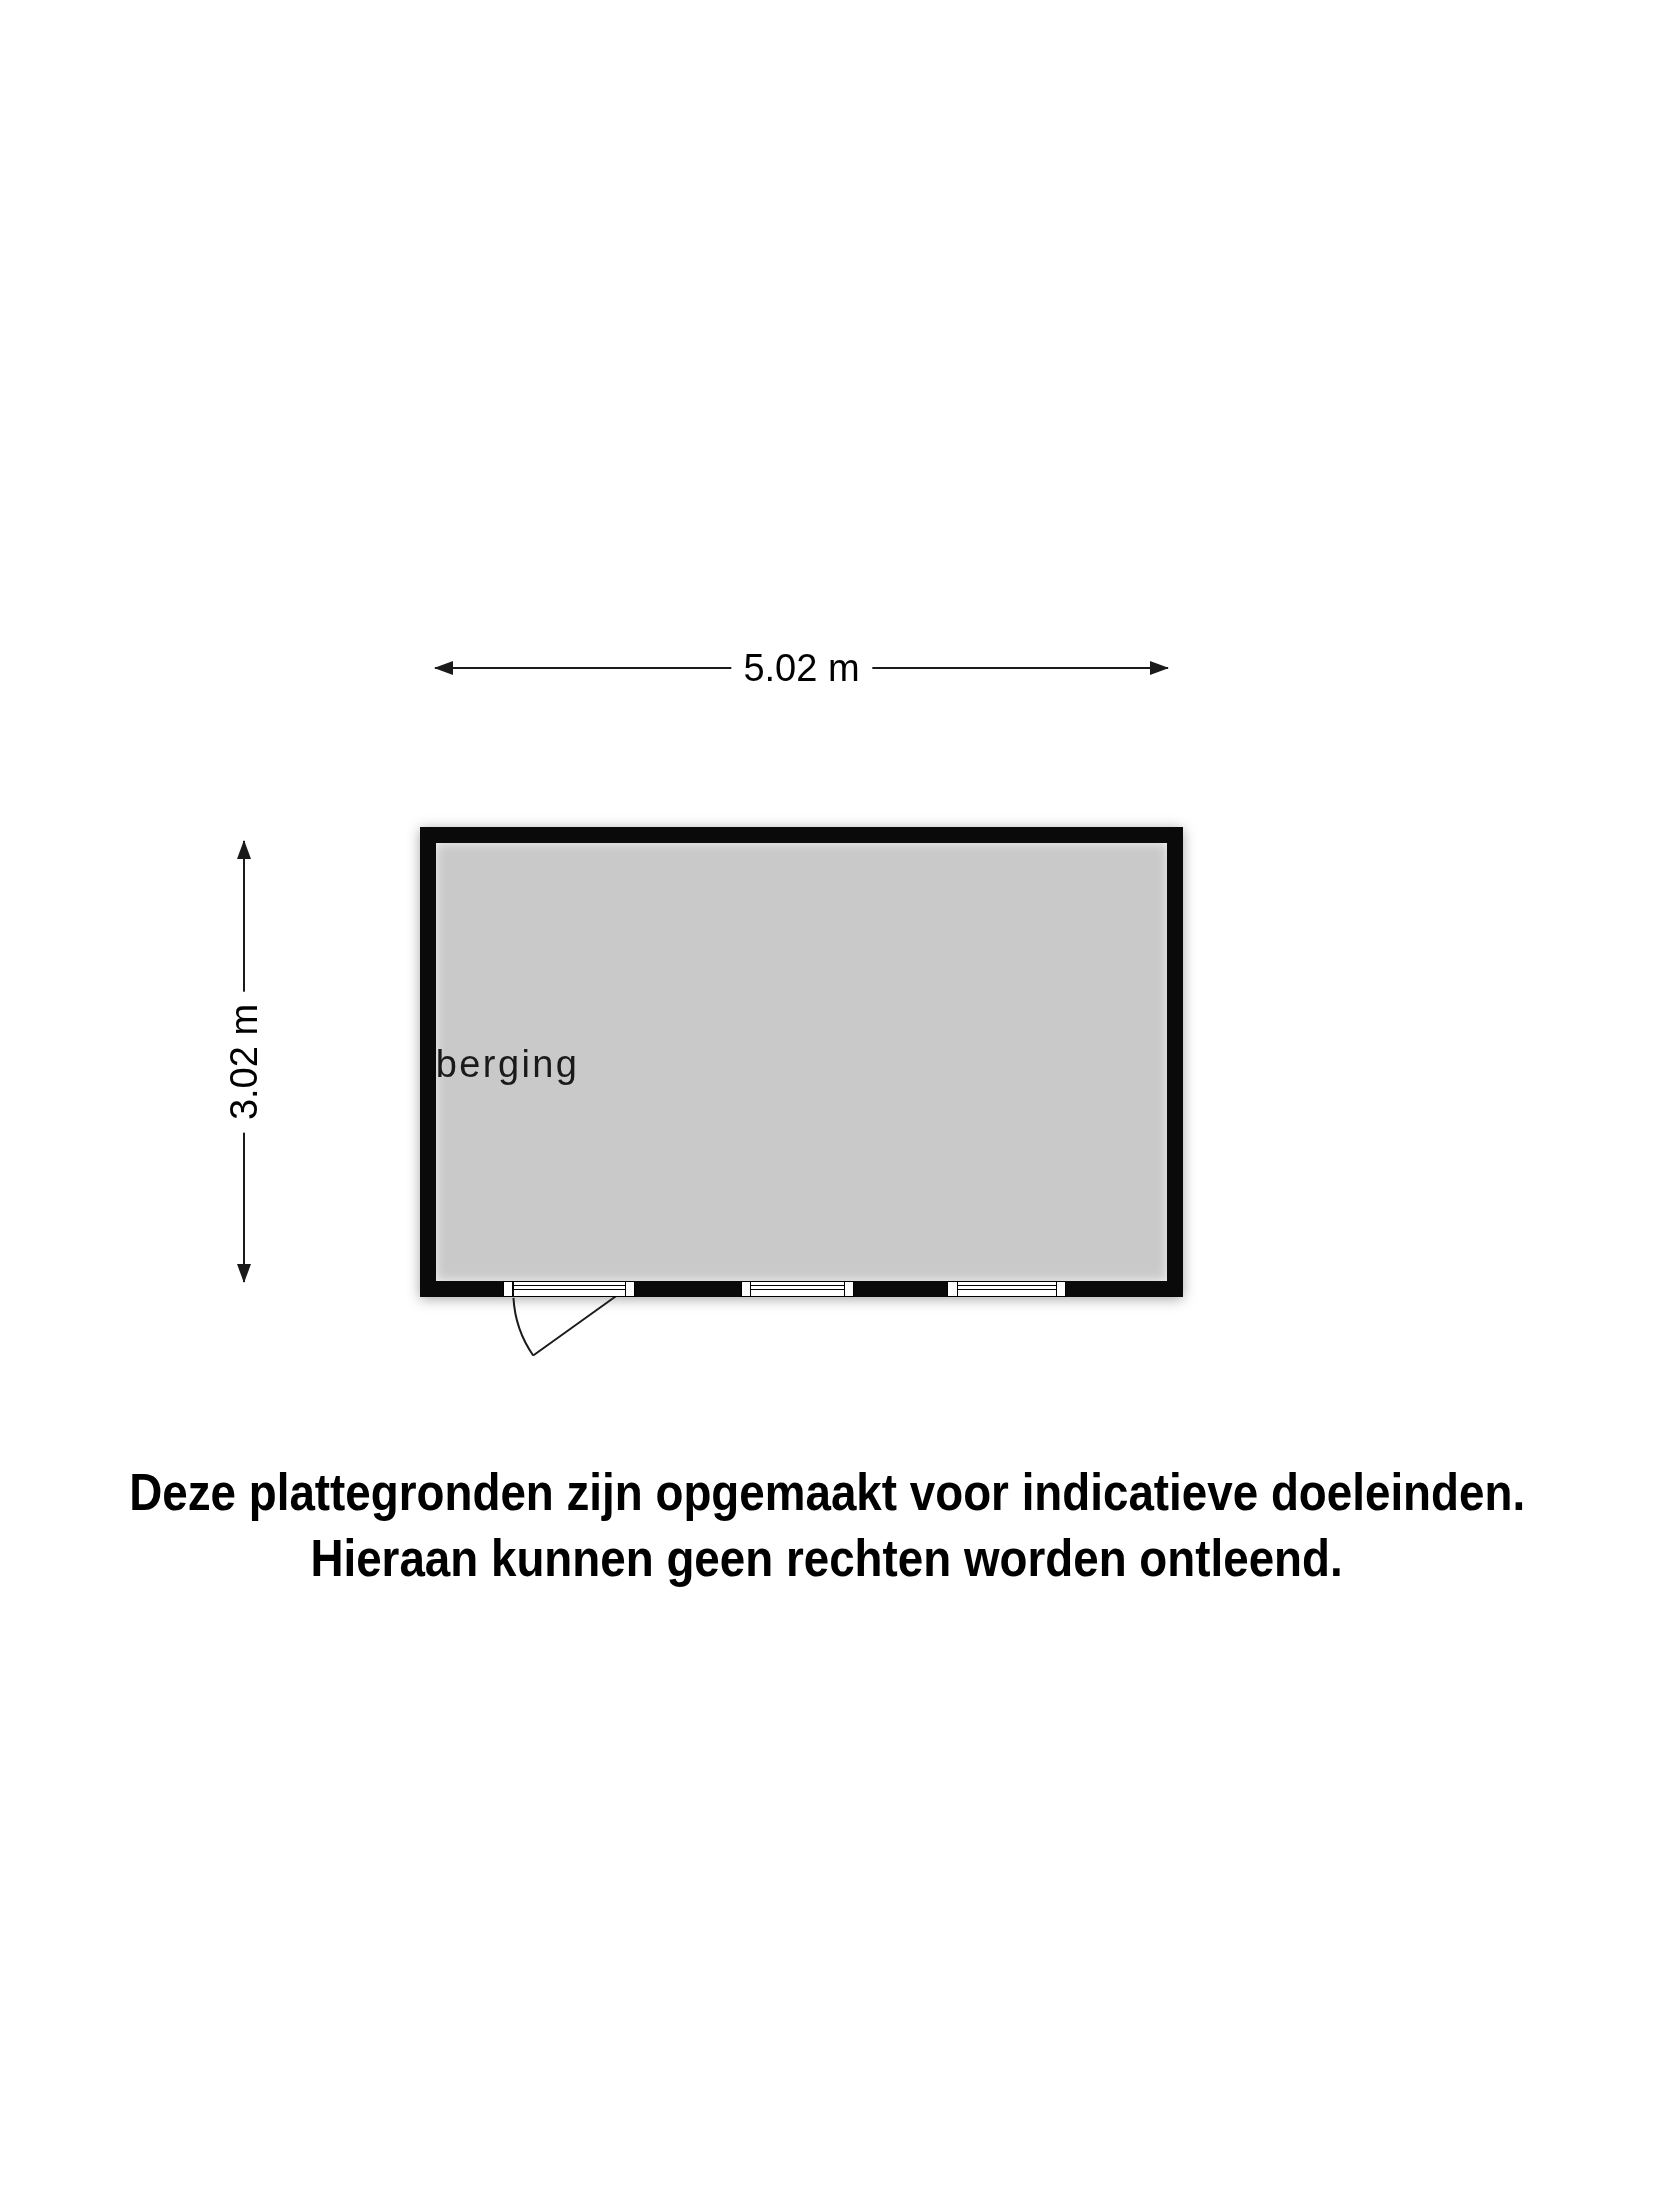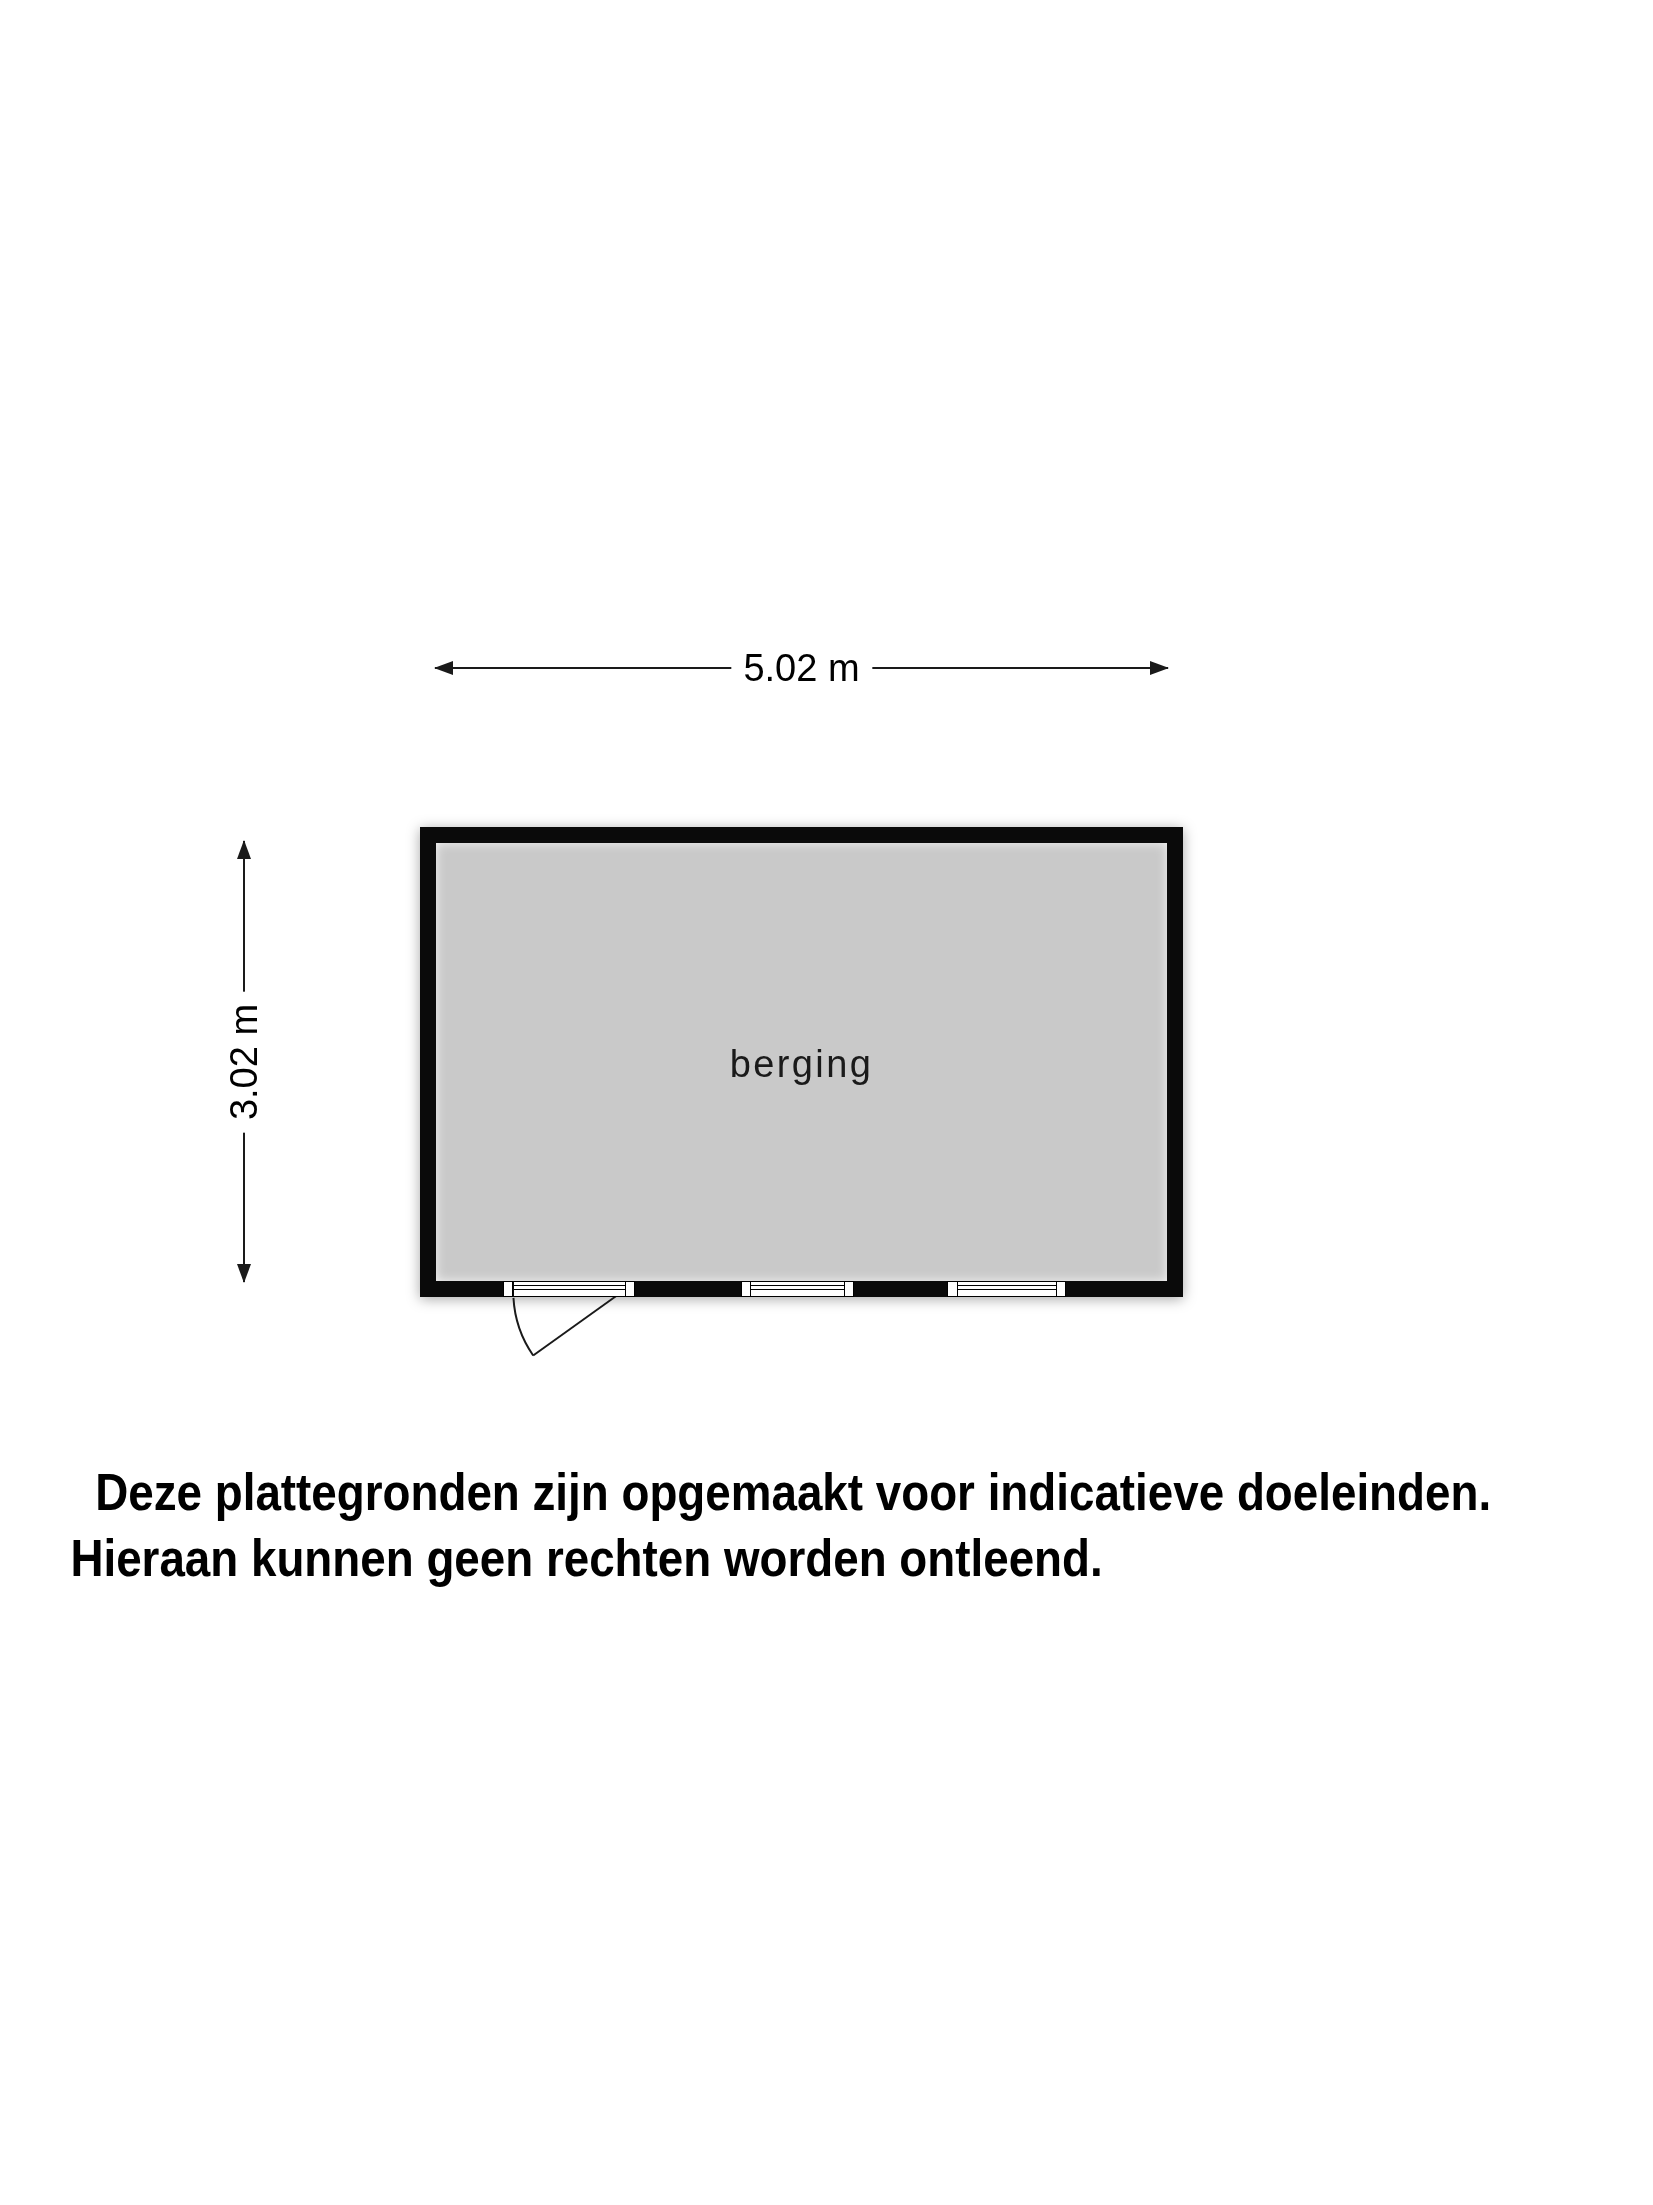--- a/index.html
+++ b/index.html
@@ -35,21 +35,21 @@
   .dim-v .dim-label{left:50%;top:50%;transform:translate(-50%,-50%) rotate(-90deg);}
 
   
   .room{
     position:absolute;left:420px;top:827px;width:763px;height:470px;
     background:var(--wall);box-shadow:0 1.6px 12.6px rgba(0,0,0,0.35);
   }
   .floor{
     position:absolute;left:15.8px;top:15.8px;right:15.8px;bottom:15.8px;
     background:var(--floor);box-shadow:inset 0 0 11px rgba(255,255,255,0.8);
-    display:flex;align-items:center;justify-content:center;
+    display:flex;align-items:center;
   }
   .room-label{
     font-size:38px;letter-spacing:2.4px;color:#1a1a1a;line-height:38px;
     transform:translateY(1.6px);
   }
 
   
   .jamb{
     position:absolute;bottom:0;height:15.8px;background:var(--opening);
     border:1.6px solid #000;box-sizing:border-box;z-index:3;
@@ -69,21 +69,21 @@
   .window-1{left:331px;width:93px;}
   .jamb-4{left:424px;width:9.5px;}
   .jamb-5{left:527px;width:11px;}
   .window-2{left:538px;width:98px;}
   .jamb-6{left:636px;width:9.5px;}
 
   .door-svg{position:absolute;left:504px;top:1282px;width:134px;height:87px;z-index:2;}
 
   
   .disclaimer{
-    position:absolute;left:0;top:1459px;width:1654px;text-align:left;
+    position:absolute;left:0;top:1459px;width:1654px;text-align:center;
     font-weight:bold;color:#000;
   }
   .disclaimer .line{
     display:block;font-size:52px;line-height:66px;white-space:nowrap;
   }
   .disclaimer .line>span{display:inline-block;transform:scaleX(0.88);transform-origin:center;}
 </style>
 </head>
 <body>
 

